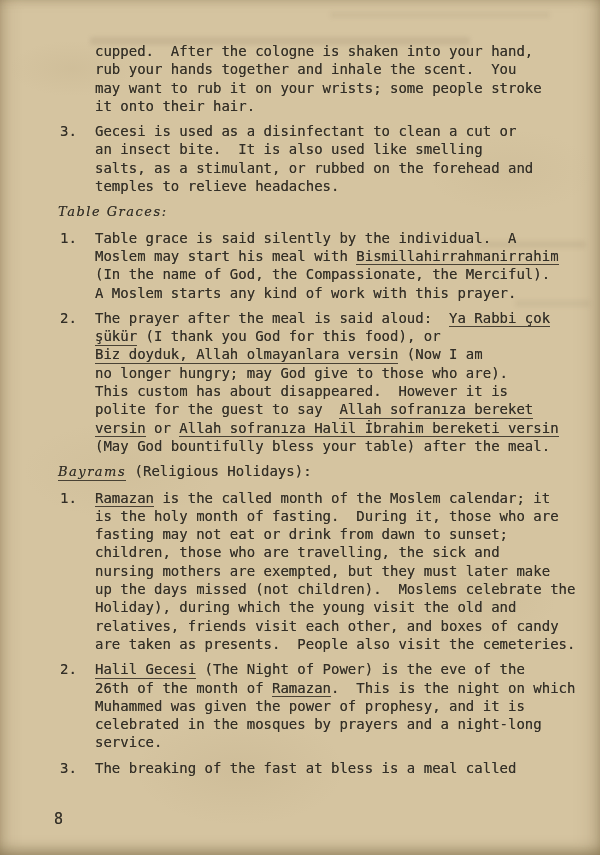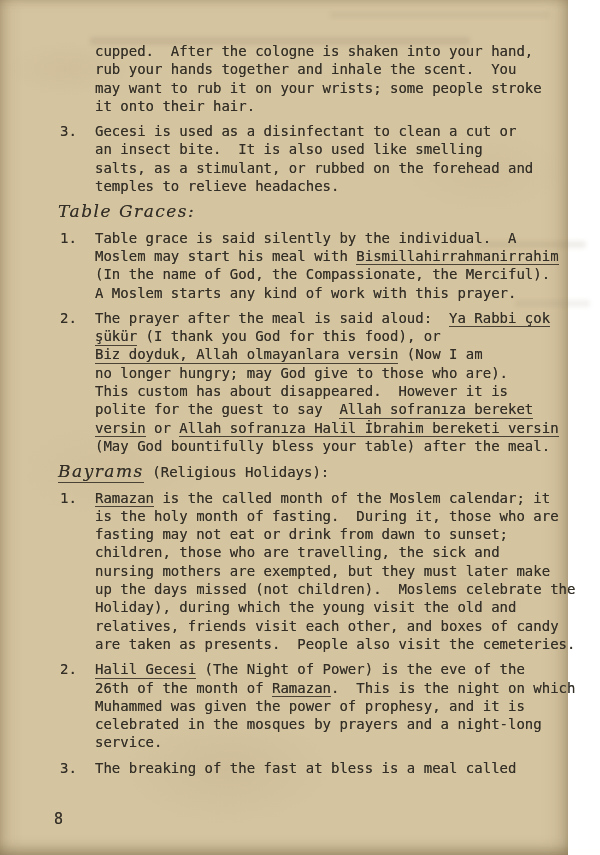--- a/index.html
+++ b/index.html
@@ -1,32 +1,31 @@
 <!DOCTYPE html>
 <html><head>
 <meta charset="utf-8">
 <style>
   html,body{margin:0;padding:0;}
   body{
     width:600px;height:855px;overflow:hidden;
     font-family:"DejaVu Sans Mono", monospace;
   }
   .page{
-    position:relative;width:528px;height:855px;
+    position:relative;width:600px;height:855px;
     background:
       radial-gradient(ellipse 420px 500px at 50% 42%, rgba(240,232,210,.55), rgba(240,232,210,0) 75%),
       linear-gradient(90deg, #c3b088 0px, #d3c29d 14px, #d8c8a4 40px, #d8c8a4 560px, #cdbb93 588px, #bfa c80 600px),
       #d5c4a0;
     background-color:#d5c4a0;
     box-shadow:
       inset 0 -10px 14px -6px rgba(110,92,58,.55),
       inset 0 6px 10px -7px rgba(120,100,65,.35),
       inset 14px 0 20px -14px rgba(110,92,58,.45),
       inset -14px 0 22px -14px rgba(110,92,58,.5);
-    padding-left: 40px;
   }
   
   .page::before{
     content:"";position:absolute;inset:0;pointer-events:none;
     background:
       radial-gradient(90px 40px at 12% 8%, rgba(160,140,100,.10), transparent 70%),
       radial-gradient(120px 60px at 85% 20%, rgba(160,140,100,.08), transparent 70%),
       radial-gradient(140px 70px at 20% 55%, rgba(160,140,100,.08), transparent 70%),
       radial-gradient(110px 60px at 80% 70%, rgba(160,140,100,.09), transparent 70%),
       radial-gradient(150px 80px at 40% 90%, rgba(150,130,92,.10), transparent 70%);
@@ -36,21 +35,21 @@
     font-size:14px;line-height:18.3px;color:#332f27;
     text-shadow:0 0 .5px rgba(51,47,39,.65);
   }
   .block{position:relative;padding-left:95px;padding-right:6px;margin-bottom:7px;}
   .block.heading{padding-left:58px;margin-top:6px;}
   .num{position:absolute;left:60px;top:0;}
   .line{white-space:pre;}
   .seg.u{border-bottom:1.4px solid rgba(48,43,34,.85);padding-bottom:0.5px;}
   .seg.i{
     font-family:"DejaVu Serif", serif;font-style:italic;
-    font-size:17px;letter-spacing:1.5px;
+    font-size:13px;letter-spacing:1.5px;
   }
   .page-number{
     position:absolute;left:54px;top:810px;
     font-size:15px;color:#332f27;text-shadow:0 0 .5px rgba(51,47,39,.6);
   }
   .ghost{position:absolute;pointer-events:none;filter:blur(2px);background:rgba(130,115,85,.16);border-radius:3px;}
   .ghost.g1{left:90px;top:37px;width:380px;height:8px;}
   .ghost.g2{left:330px;top:12px;width:220px;height:6px;background:rgba(130,115,85,.10);}
   .ghost.g3{left:478px;top:241px;width:108px;height:7px;background:rgba(130,115,85,.12);}
   .ghost.g4{left:515px;top:300px;width:75px;height:7px;background:rgba(130,115,85,.10);}

